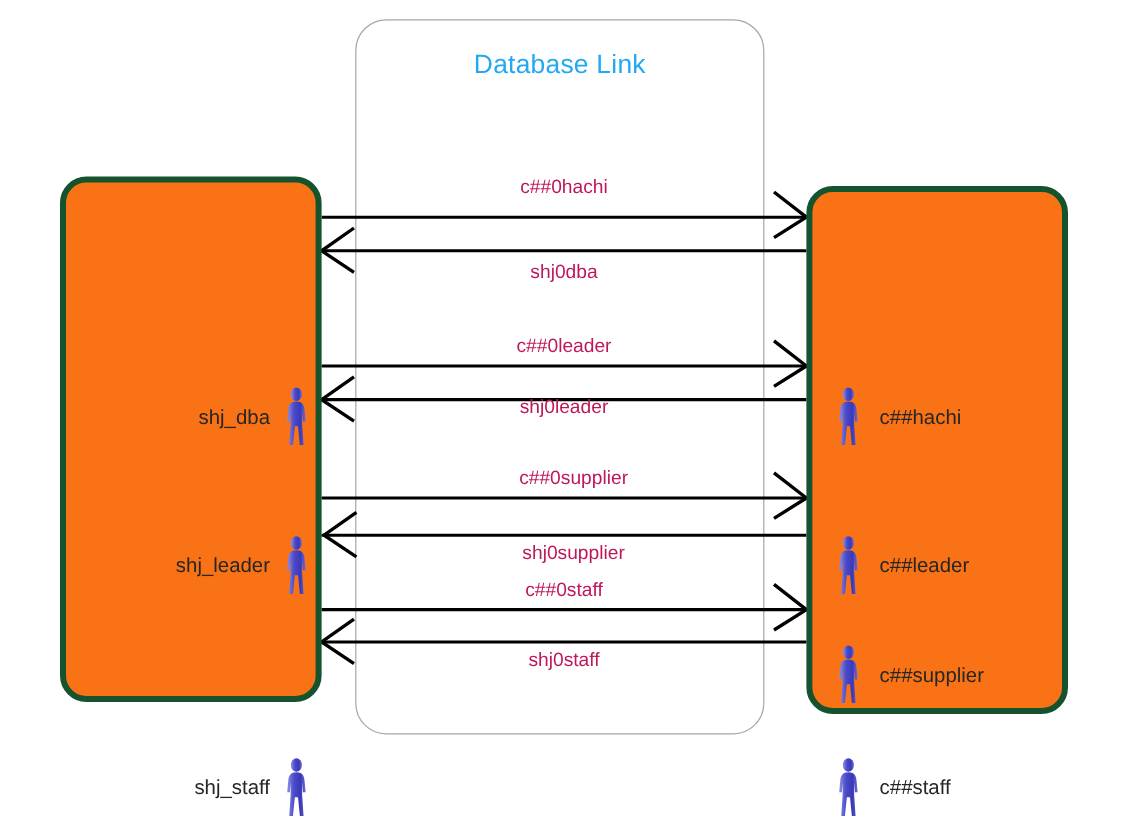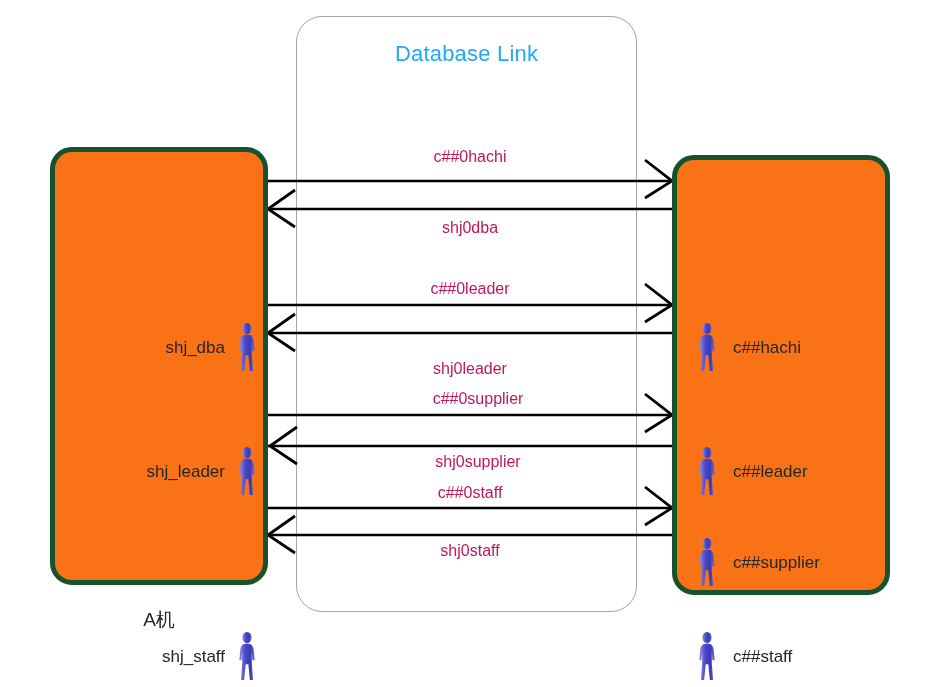--- a/index.html
+++ b/index.html
@@ -159,21 +159,21 @@
       <path d="M 295 314 L 268 333 L 295 351"></path>
       <path d="M 297 427 L 270 446 L 297 464"></path>
       <path d="M 295 516 L 268 535 L 295 553"></path>
     </g>
   </svg>
 
   <div class="flow-label" style="left:470px; top:148px;">c##0hachi</div>
   <div class="flow-label" style="left:470px; top:219px;">shj0dba</div>
 
   <div class="flow-label" style="left:470px; top:280px;">c##0leader</div>
-  <div class="flow-label" style="left:470px; top:360px;">shj0leader</div>
+  <div class="flow-label" style="left:470px; top:331px;">shj0leader</div>
 
   <div class="flow-label" style="left:478px; top:390px;">c##0supplier</div>
   <div class="flow-label" style="left:478px; top:453px;">shj0supplier</div>
 
   <div class="flow-label" style="left:470px; top:484px;">c##0staff</div>
   <div class="flow-label" style="left:470px; top:542px;">shj0staff</div>
 
   <div class="machine-box" id="box-a">
     <div class="user-row left-side" style="top:168px;">
       <span class="user-label">shj_dba</span>
@@ -292,15 +292,14 @@
             </linearGradient>
           </defs>
           <ellipse cx="12" cy="6.5" rx="4.6" ry="5.6" fill="url(#pgB4)"></ellipse>
           <path d="M12 12.5 c-4.6 0-6.6 2.8-6.8 7.2 l-0.9 9.5 h2.2 l0.7-8.2 v10.5 l-1.2 17.4 h3.1 l1.6-15.6 h2.6 l1.6 15.6 h3.1 l-1.2-17.4 v-10.5 l0.7 8.2 h2.2 l-0.9-9.5 c-0.2-4.4-2.2-7.2-6.8-7.2 z" fill="url(#pgB4)"></path>
         </svg>
       </span>
       <span class="user-label">c##staff</span>
     </div>
   </div>
 
-  <div class="machine-caption" id="caption-a">A机</div>
 
 </div>
 
 </body></html>

